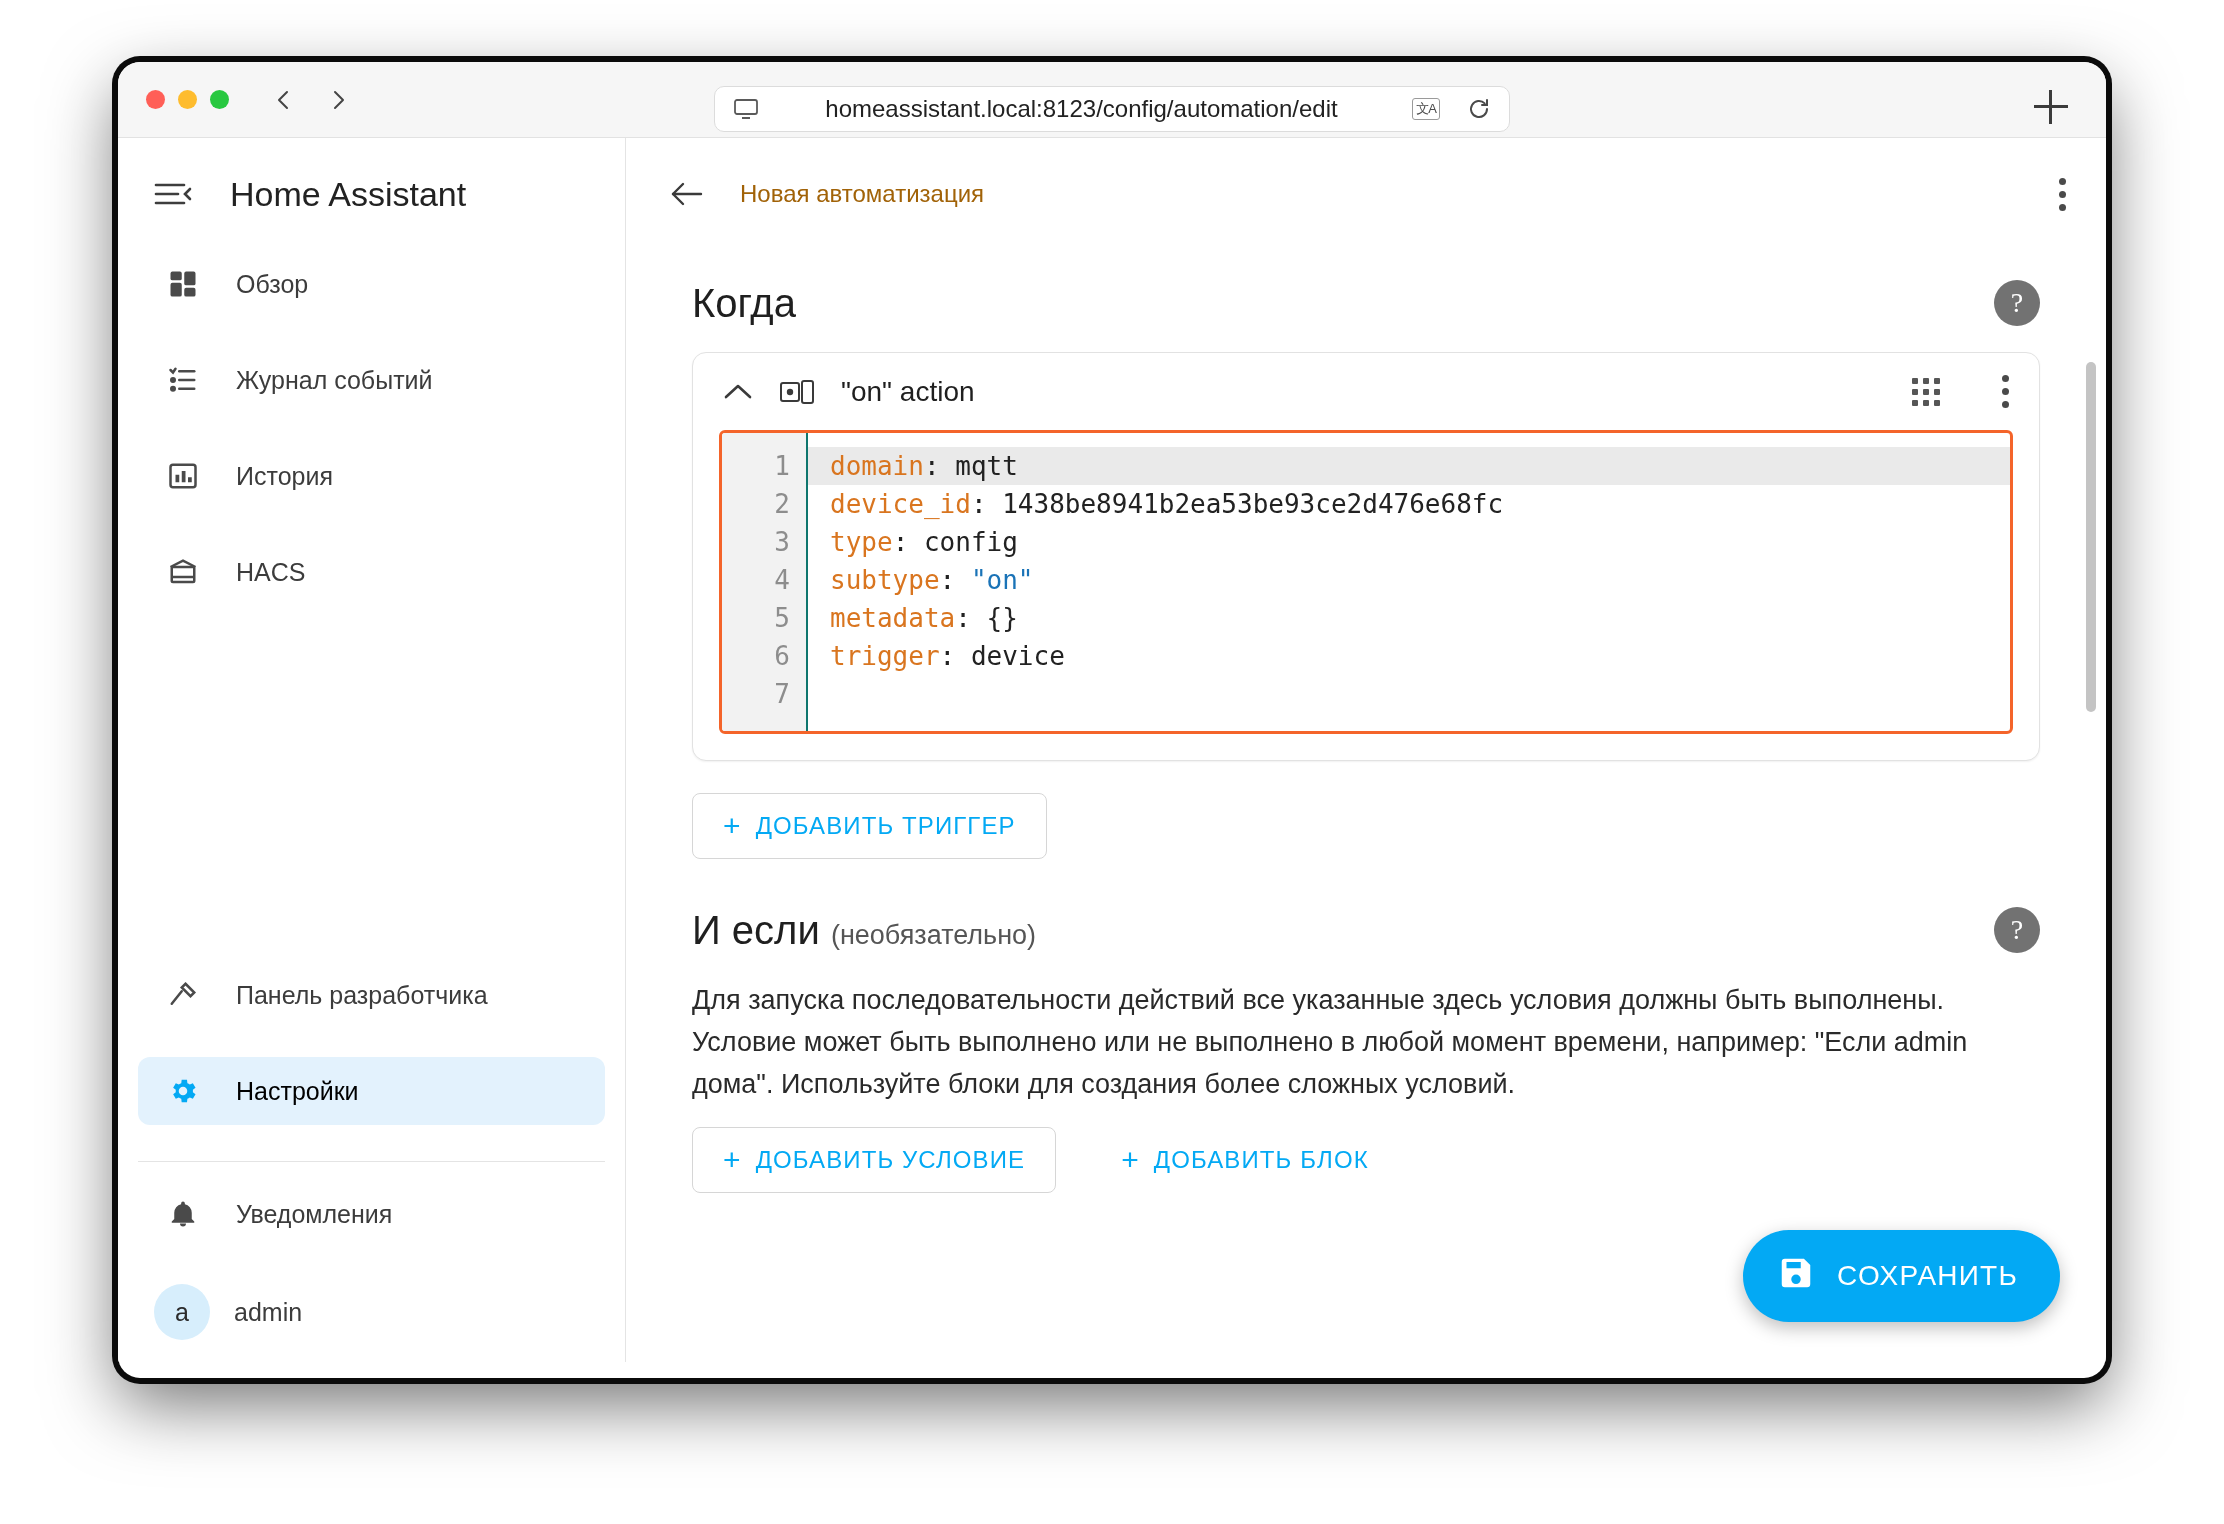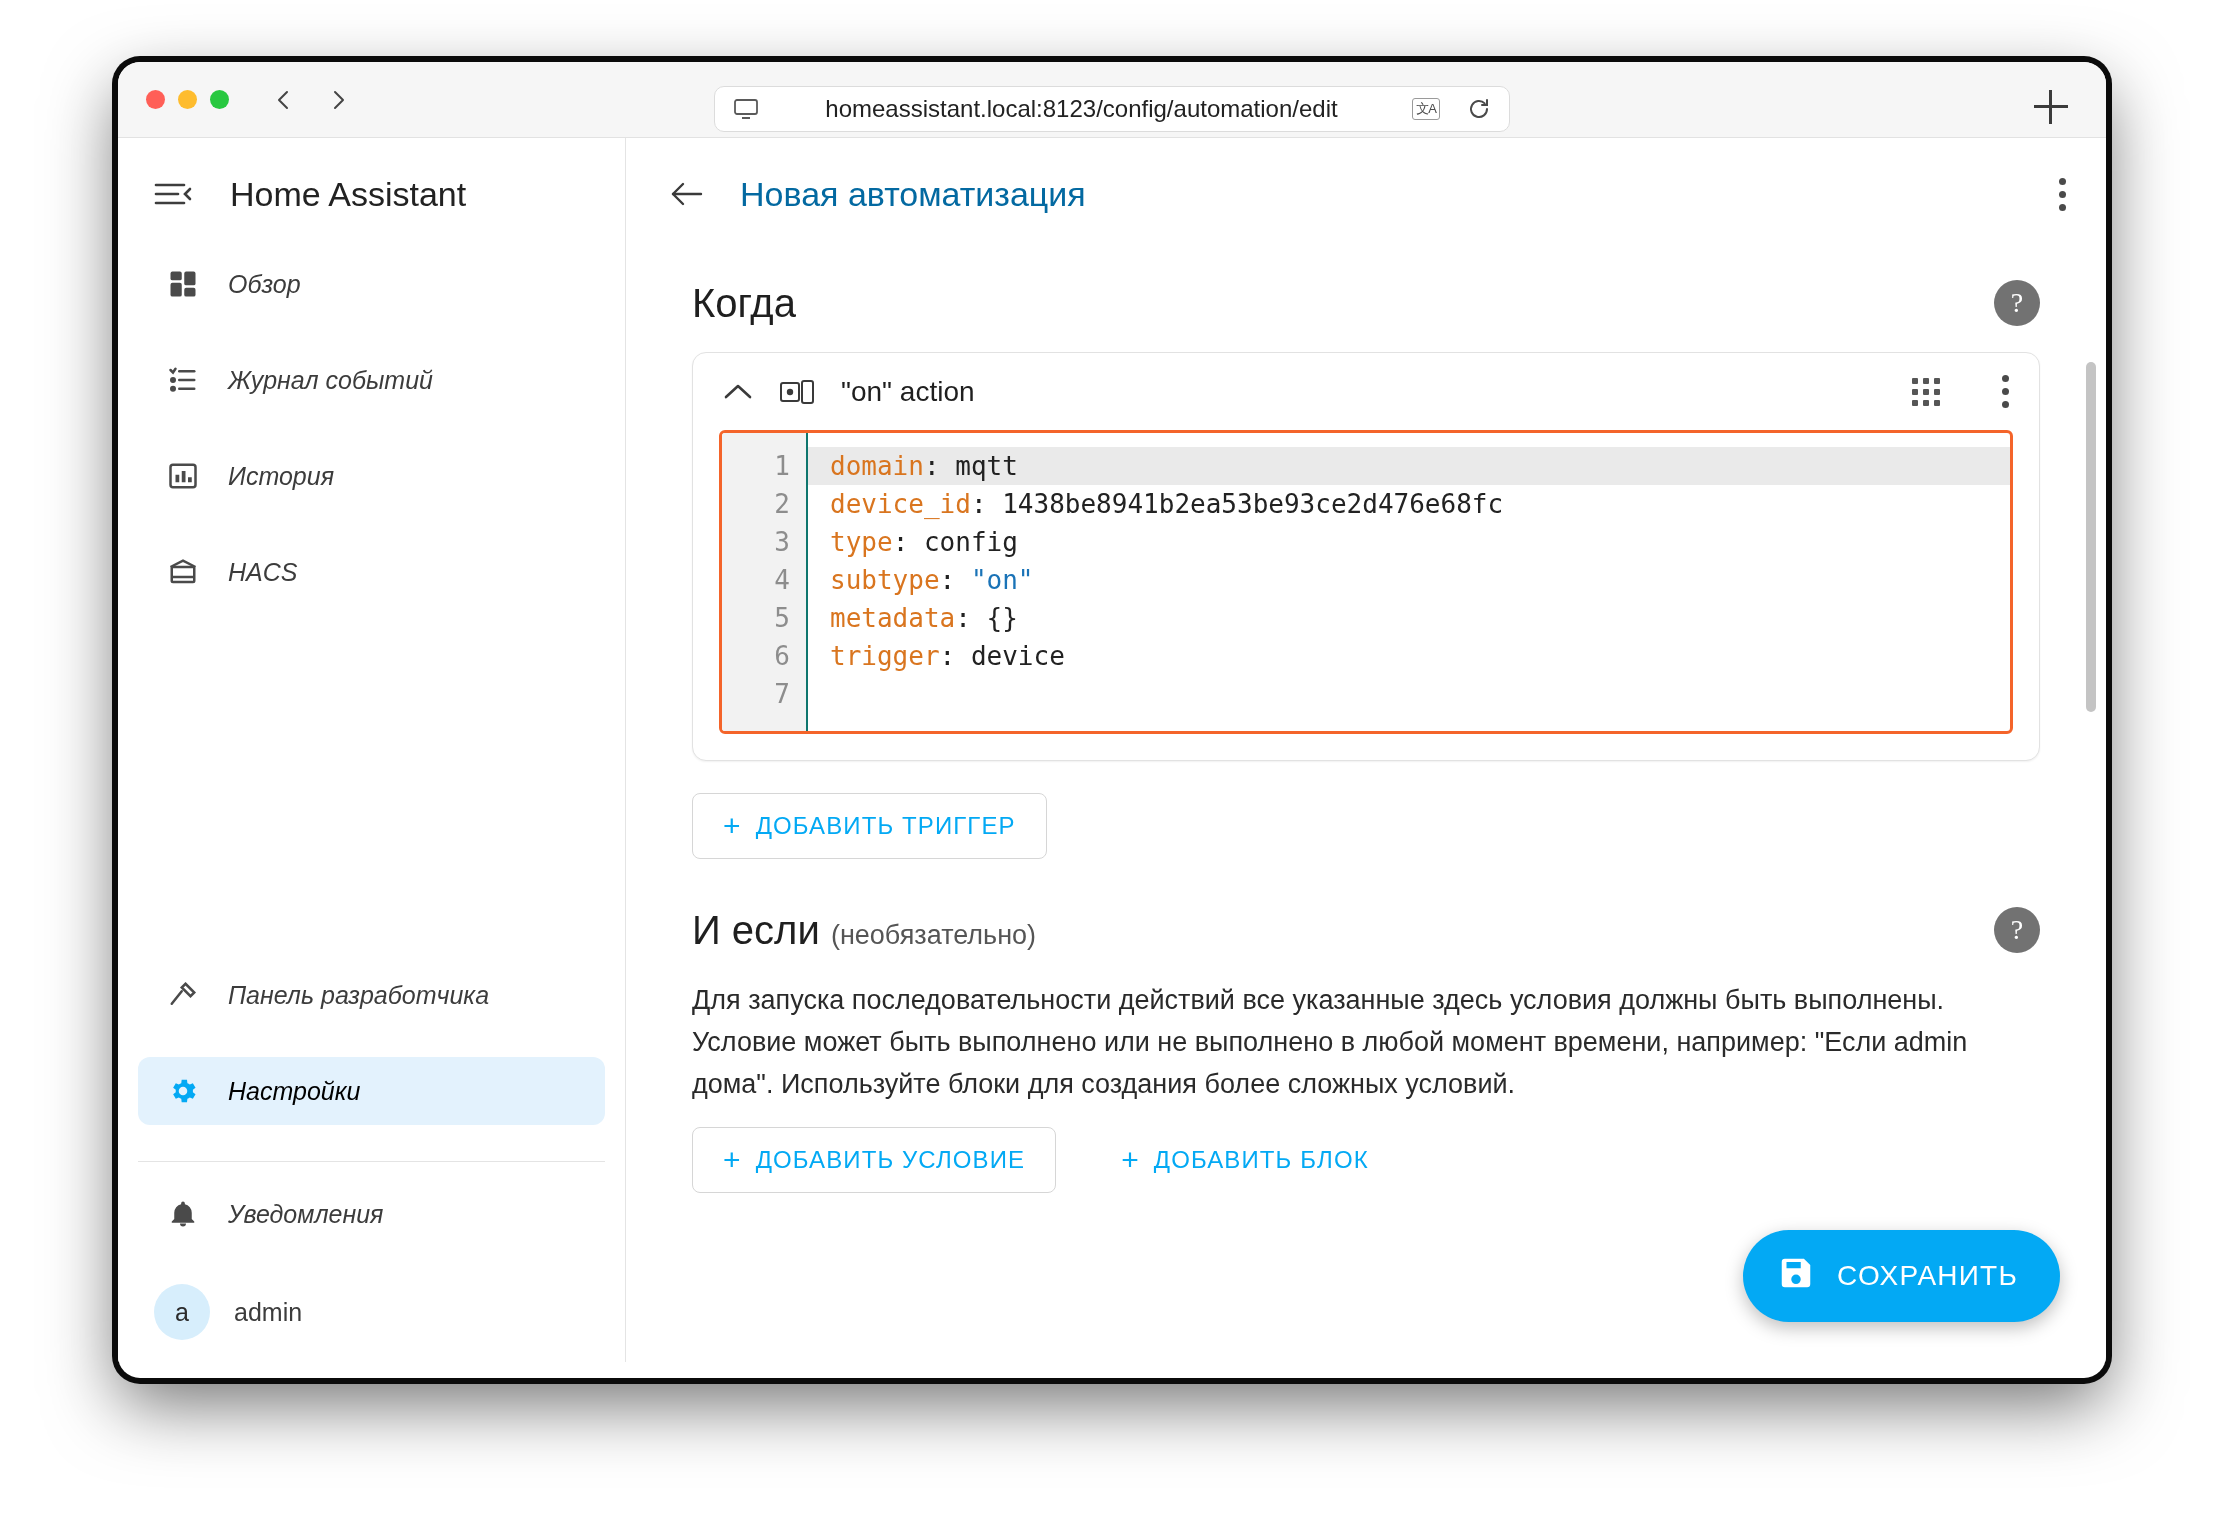--- a/index.html
+++ b/index.html
@@ -118,28 +118,27 @@
   }
   .burger { width: 38px; height: 26px; position: relative; color:#3d3d3d;}
   .sb-title {
     font-size: 34px;
     color: #222;
     font-weight: 400;
   }
   .sb-list { padding: 0 20px; }
   .sb-item {
     display: flex; align-items: center;
-    gap: 28px;
+    gap: 36px;
     height: 68px;
     padding-left: 28px;
     border-radius: 12px;
     color: #3c3c3c;
     font-size: 25px;
     margin-bottom: 28px;
-    font-style: italic;
   }
   .sb-item .ico { width: 34px; height: 34px; display:flex; align-items:center; justify-content:center; color:#4a4a4a;}
   .sb-item.active {
     background: #e3f2fd;
     color: #000000;
   }
   .sb-item.active .ico { color: #03a9f4; }
   .sb-spacer { flex: 1 1 auto; }
   .sb-divider { height:1px; background:#e4e4e4; margin: 8px 0 18px; }
   .sb-bottom { padding: 0 20px 14px; }
@@ -161,21 +160,21 @@
     overflow: hidden;
   }
   .toolbar {
     height: 112px;
     display: flex; align-items: center;
     gap: 36px;
     padding: 0 40px 0 44px;
     background: #fff;
   }
   .toolbar .back { color: #3a3a3a; display:flex; }
-  .toolbar .title { font-size: 34px; color: #0369a1; flex: 1 1 auto; }
+  .toolbar .title { font-size: 24px; color: #a16207; flex: 1 1 auto; }
   .kebab { display:flex; flex-direction:column; gap:6px; }
   .kebab span { width: 7px; height: 7px; border-radius:50%; background:#4a4a4a; }
 
   .content {
     flex: 1 1 auto;
     overflow: hidden;
     padding: 30px 66px 0 66px;
     position: relative;
   }
   .section-head {

